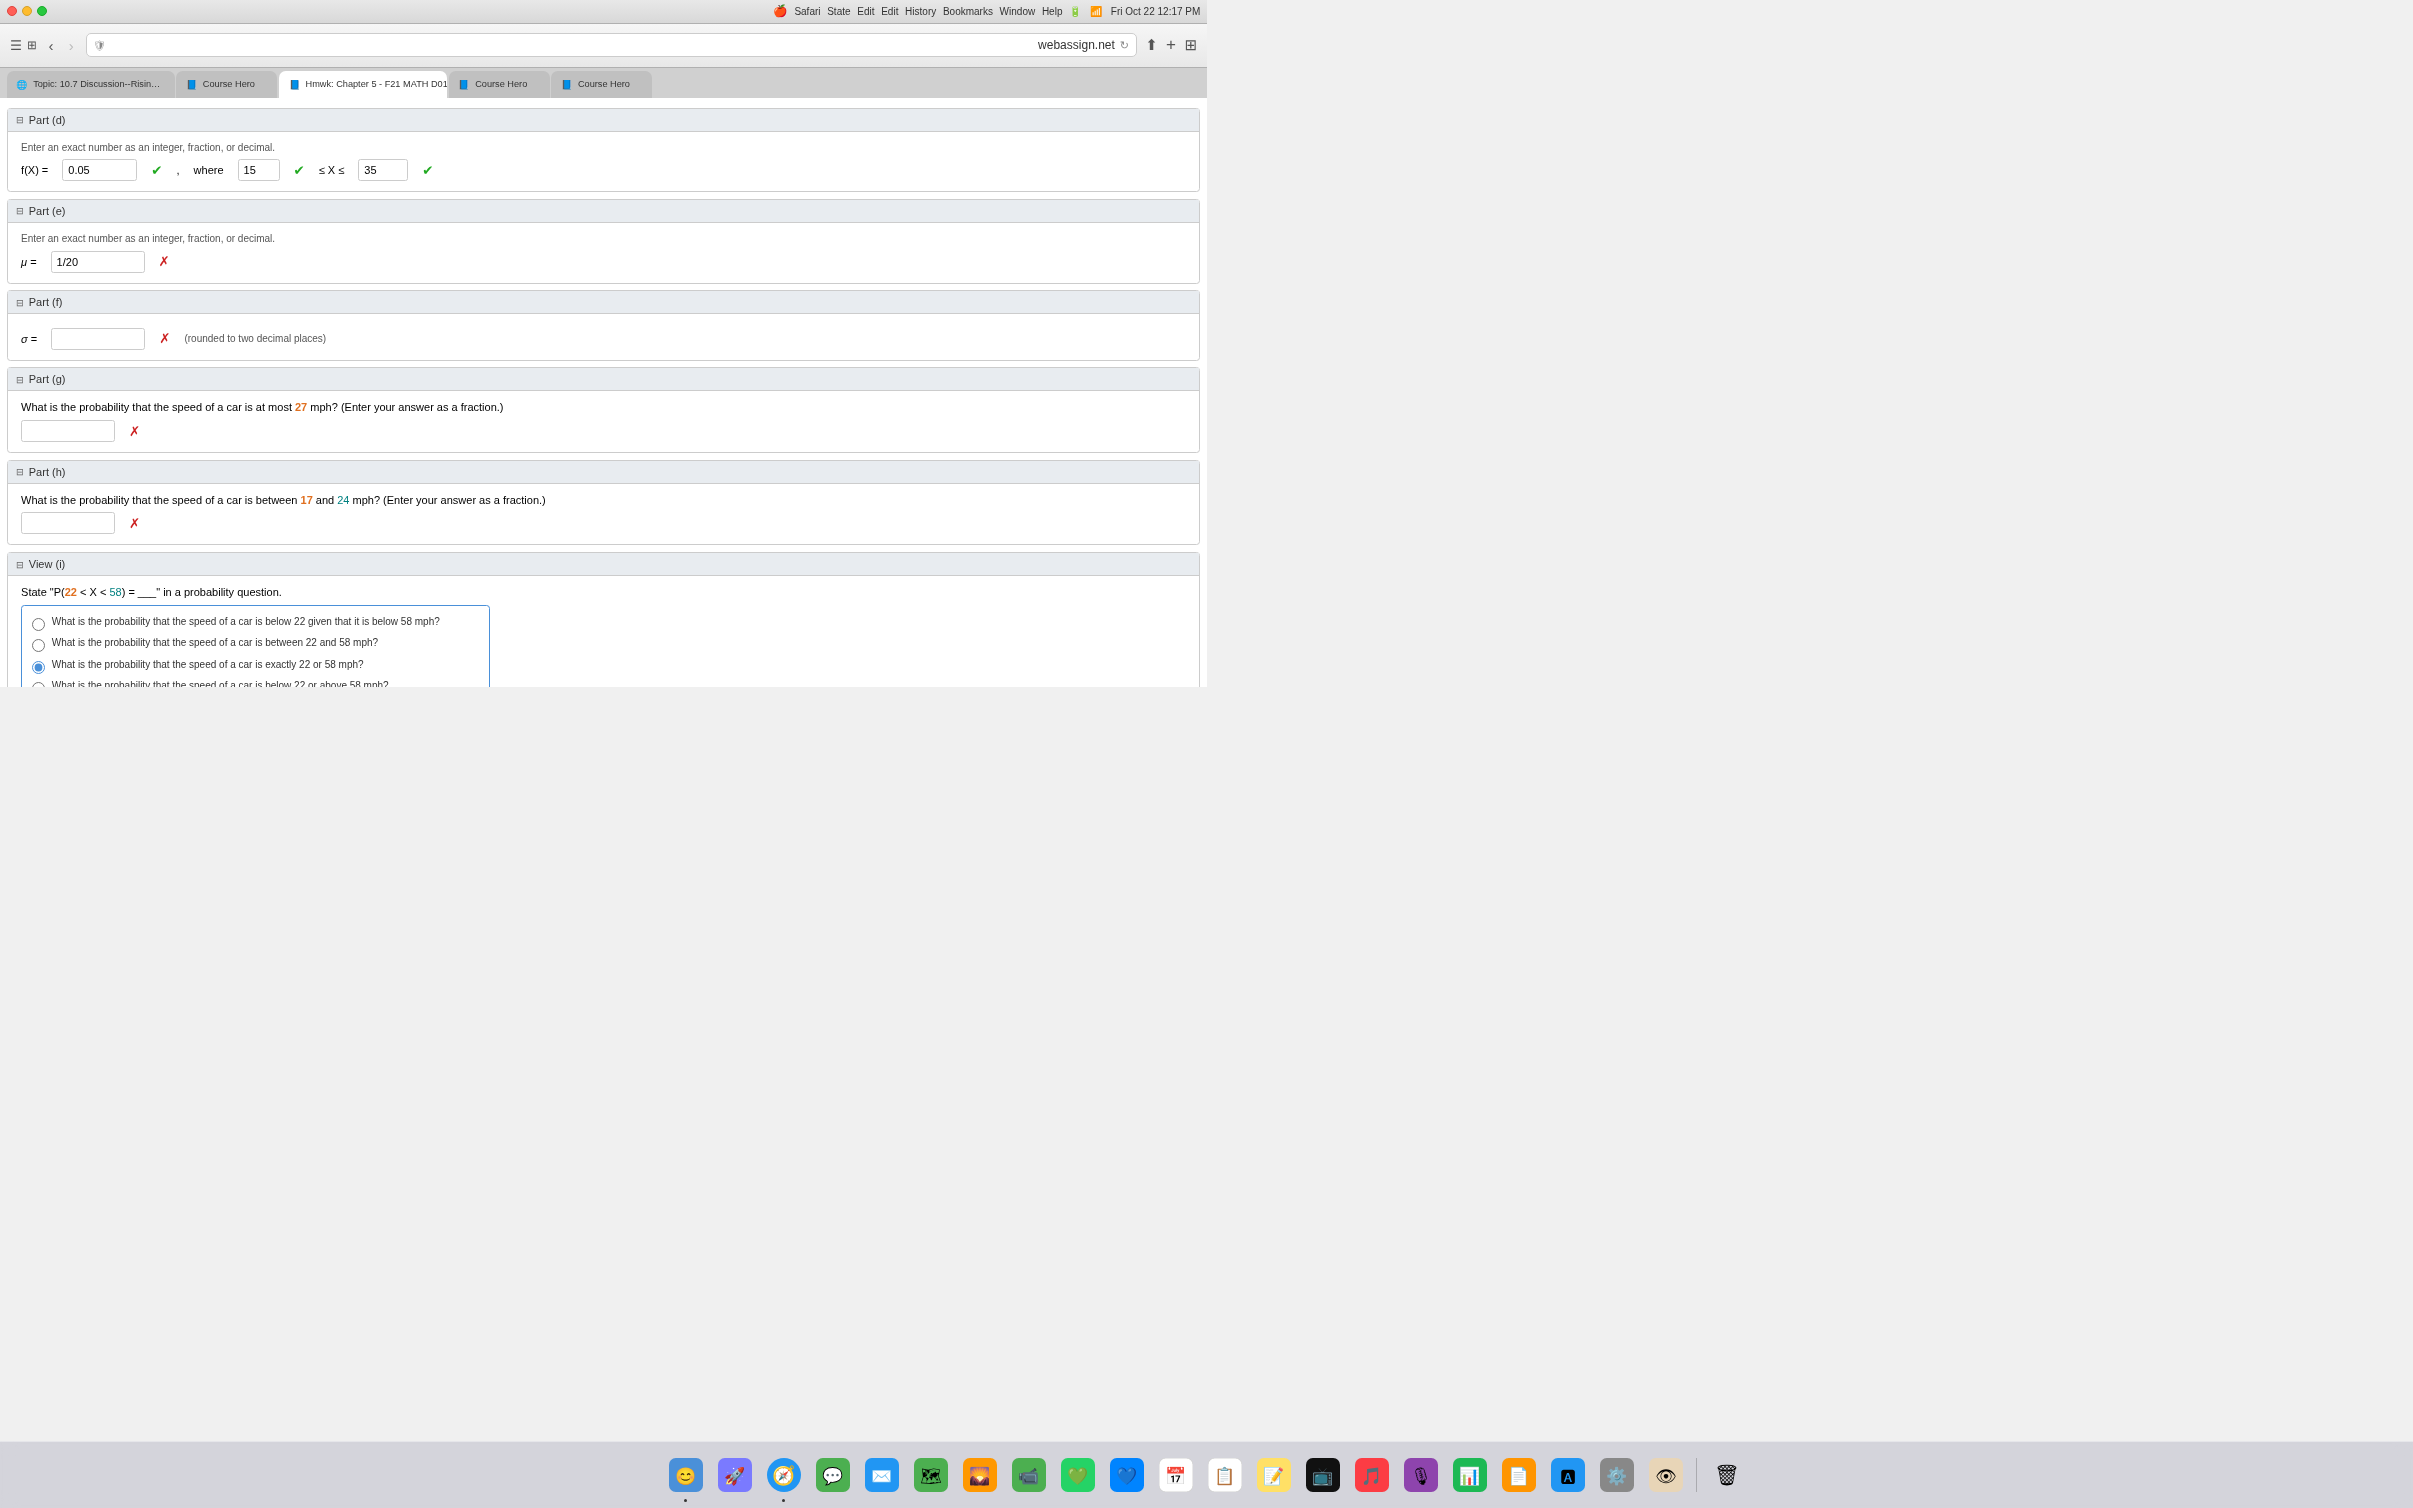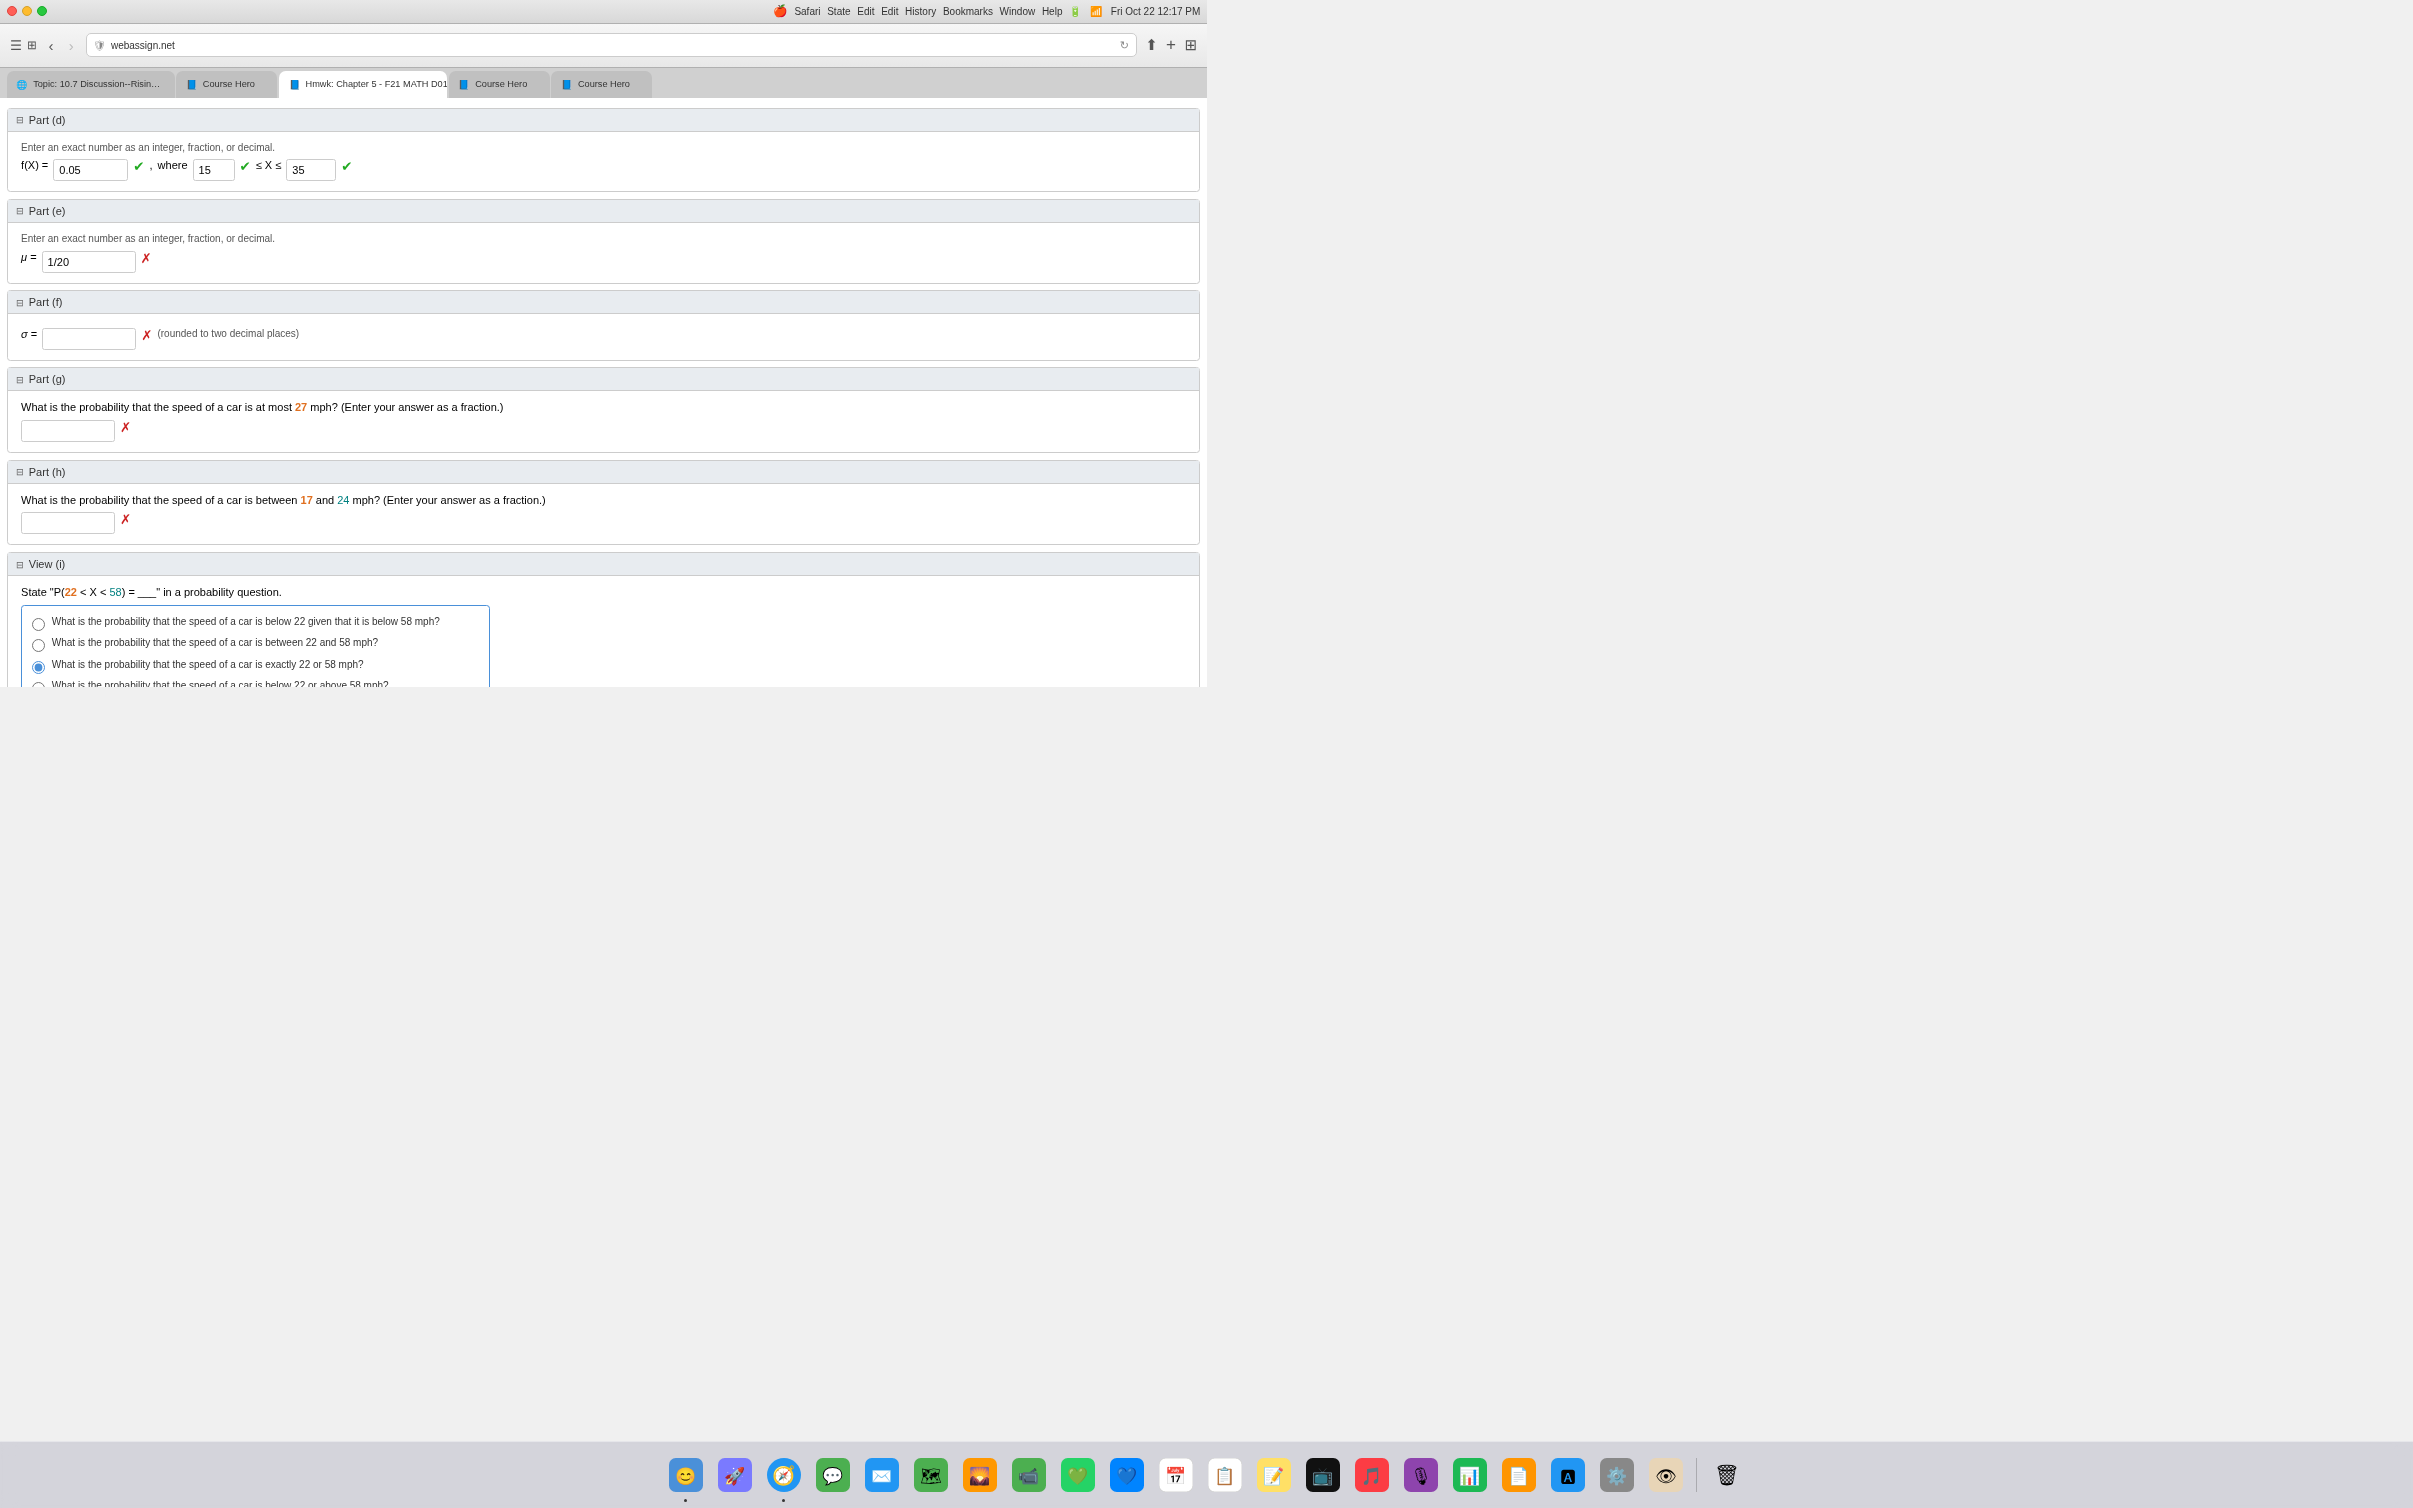--- a/index.html
+++ b/index.html
@@ -98,21 +98,21 @@
       display: flex;
       align-items: center;
       gap: 5px;
       border-bottom: 0.8px solid #ccc;
     }
     .part-header .collapse-icon { color: #666; font-size: 9.2px; }
     .part-body { padding: 10px 13.4px; }
     .part-hint { font-size: 10px; color: #555; margin-bottom: 6.7px; }
 
     
-    .input-row { display: flex; gap: 5px; flex-wrap: wrap; font-size: 11px; margin-top: 3.4px; }
+    .input-row { display: flex; align-items: center; gap: 14px; flex-wrap: wrap; font-size: 11px; margin-top: 3.4px; }
     .math-input {
       border: 0.8px solid #ccc;
       border-radius: 2.5px;
       padding: 2.5px 5px;
       font-size: 11px;
       height: 22px;
       width: 75px;
     }
     .math-input.wide { width: 94px; }
     .check-green { color: #22aa22; font-size: 13.4px; }
@@ -202,21 +202,21 @@
 
 <div class="toolbar">
   <div style="display:flex; align-items:center; gap:5px;">
     <div style="font-size:13.4px; color:#555; cursor:pointer;">☰</div>
     <div style="font-size:11.7px; color:#555; cursor:pointer;">⊞</div>
   </div>
   <div class="nav-btn" style="font-size:15px;">‹</div>
   <div class="nav-btn disabled" style="font-size:15px;">›</div>
   <div class="address-bar">
     <span class="shield-icon">🛡</span>
-    <span style="flex:1; text-align:left; font-size:10px;">webassign.net</span>
+    <span style="flex:1; text-align:right; font-size:12px;">webassign.net</span>
     <span style="color:#888; font-size:11px;">↻</span>
   </div>
   <div style="font-size:15px; color:#555;">⬆</div>
   <div style="font-size:17px; color:#555;">+</div>
   <div style="font-size:15px; color:#555;">⊞</div>
 </div>
 
 <div class="tabs-bar">
   <div class="tab">
     <span>🌐</span>

